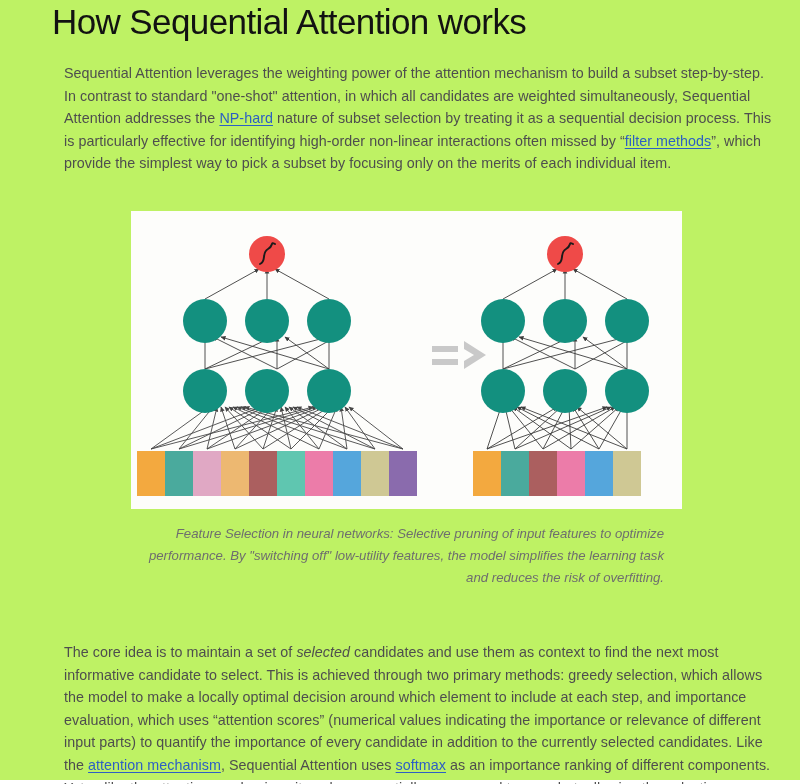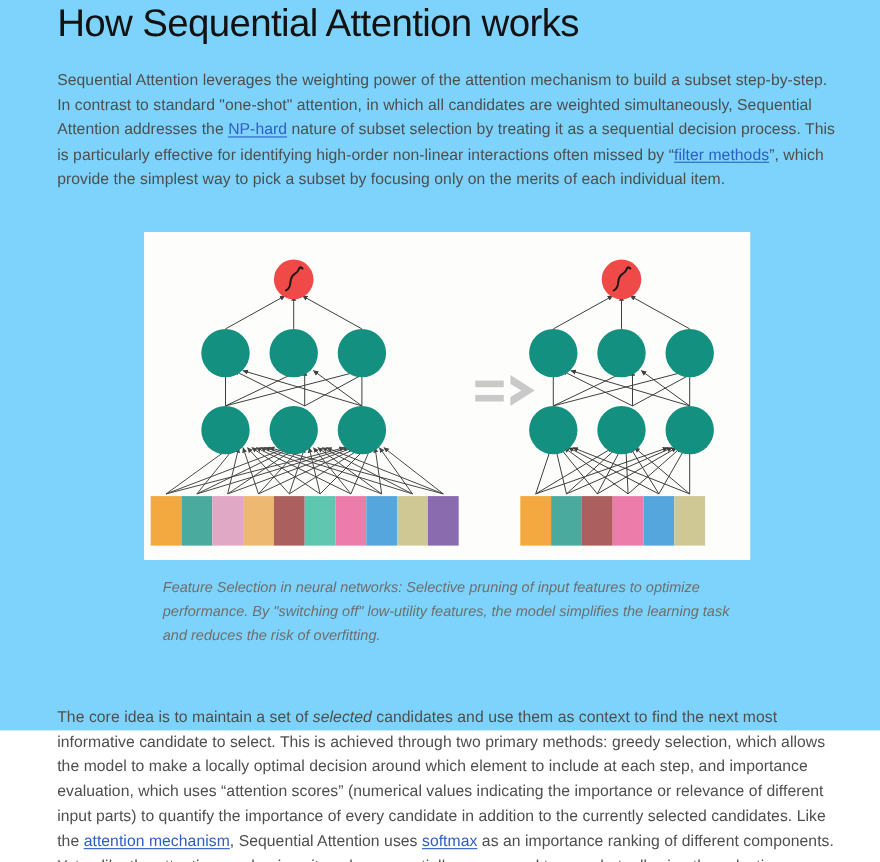--- a/index.html
+++ b/index.html
@@ -9,43 +9,43 @@
   }
   body {
     width: 800px;
     height: 784px;
     font-family: "Liberation Sans", sans-serif;
     overflow: hidden;
   }
   .page {
     position: relative;
     width: 800px;
-    height: 664px;
-    background: #7dd3fc;
+    height: 780px;
+    background: #bef264;
   }
   .article {
     padding: 0 40px 0 52px;
     box-sizing: border-box;
   }
   h1.title {
     font-family: "Liberation Sans", sans-serif;
     font-size: 35px;
     line-height: 40px;
     font-weight: 400;
     color: #121212;
     letter-spacing: -0.6px;
     margin: 0;
     padding-top: 2px;
   }
   p.body-text {
     font-family: "Liberation Sans", sans-serif;
     font-size: 14.3px;
     line-height: 22.6px;
     color: #4e4e4e;
-    margin: 0;
+    margin: 12px;
     letter-spacing: 0.05px;
   }
   p.para-top {
     margin-top: 20px;
     width: 716px;
   }
   p.para-bottom {
     margin-top: 0;
     width: 714px;
   }
@@ -66,21 +66,21 @@
   .figure-box {
     width: 551px;
     height: 298px;
     background: #fdfdfb;
     position: relative;
   }
   .figure-box svg { display: block; }
   figcaption.caption {
     margin-top: 14px;
     width: 516px;
-    text-align: left;
+    text-align: right;
     font-family: "Liberation Sans", sans-serif;
     font-style: italic;
     font-size: 13.2px;
     line-height: 22px;
     color: #6e6e6e;
   }
   .caption-body { display: block; }
 
   .spacer-mid { height: 52px; }
 </style>

